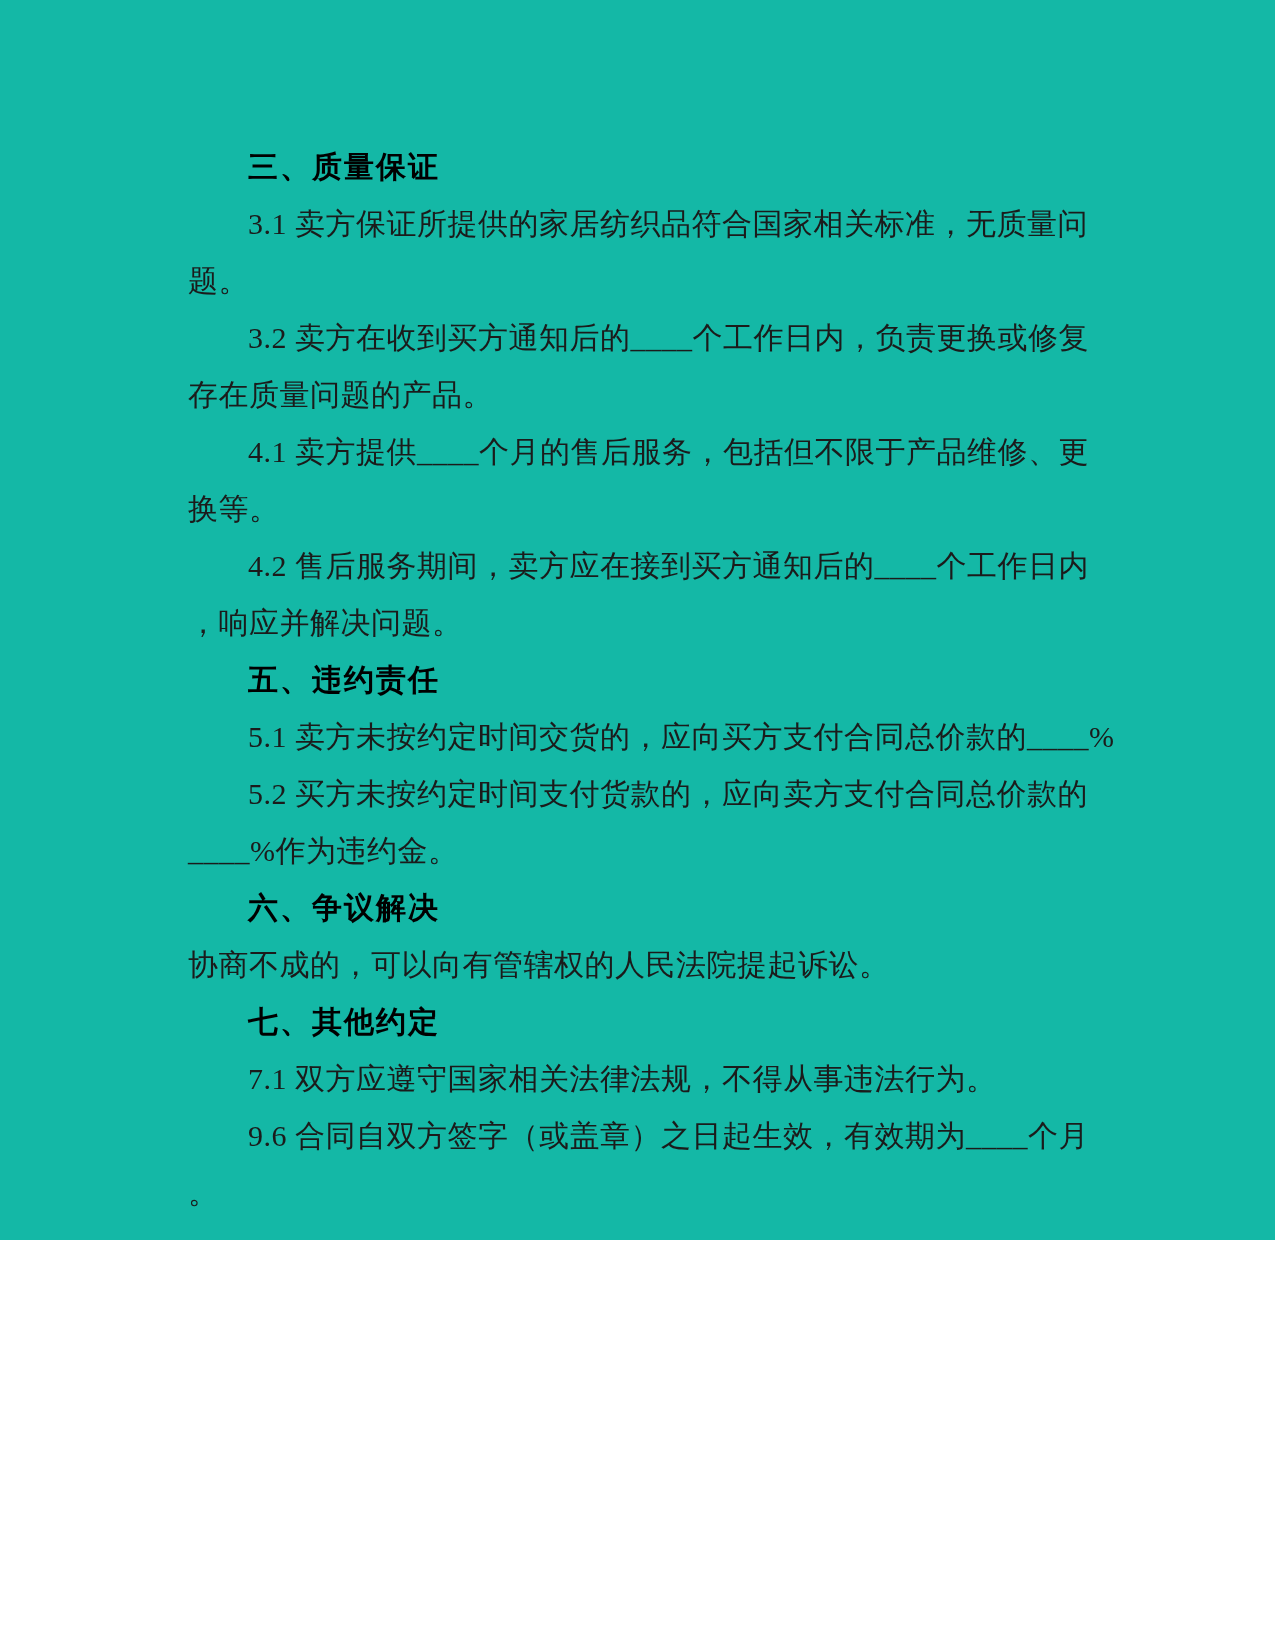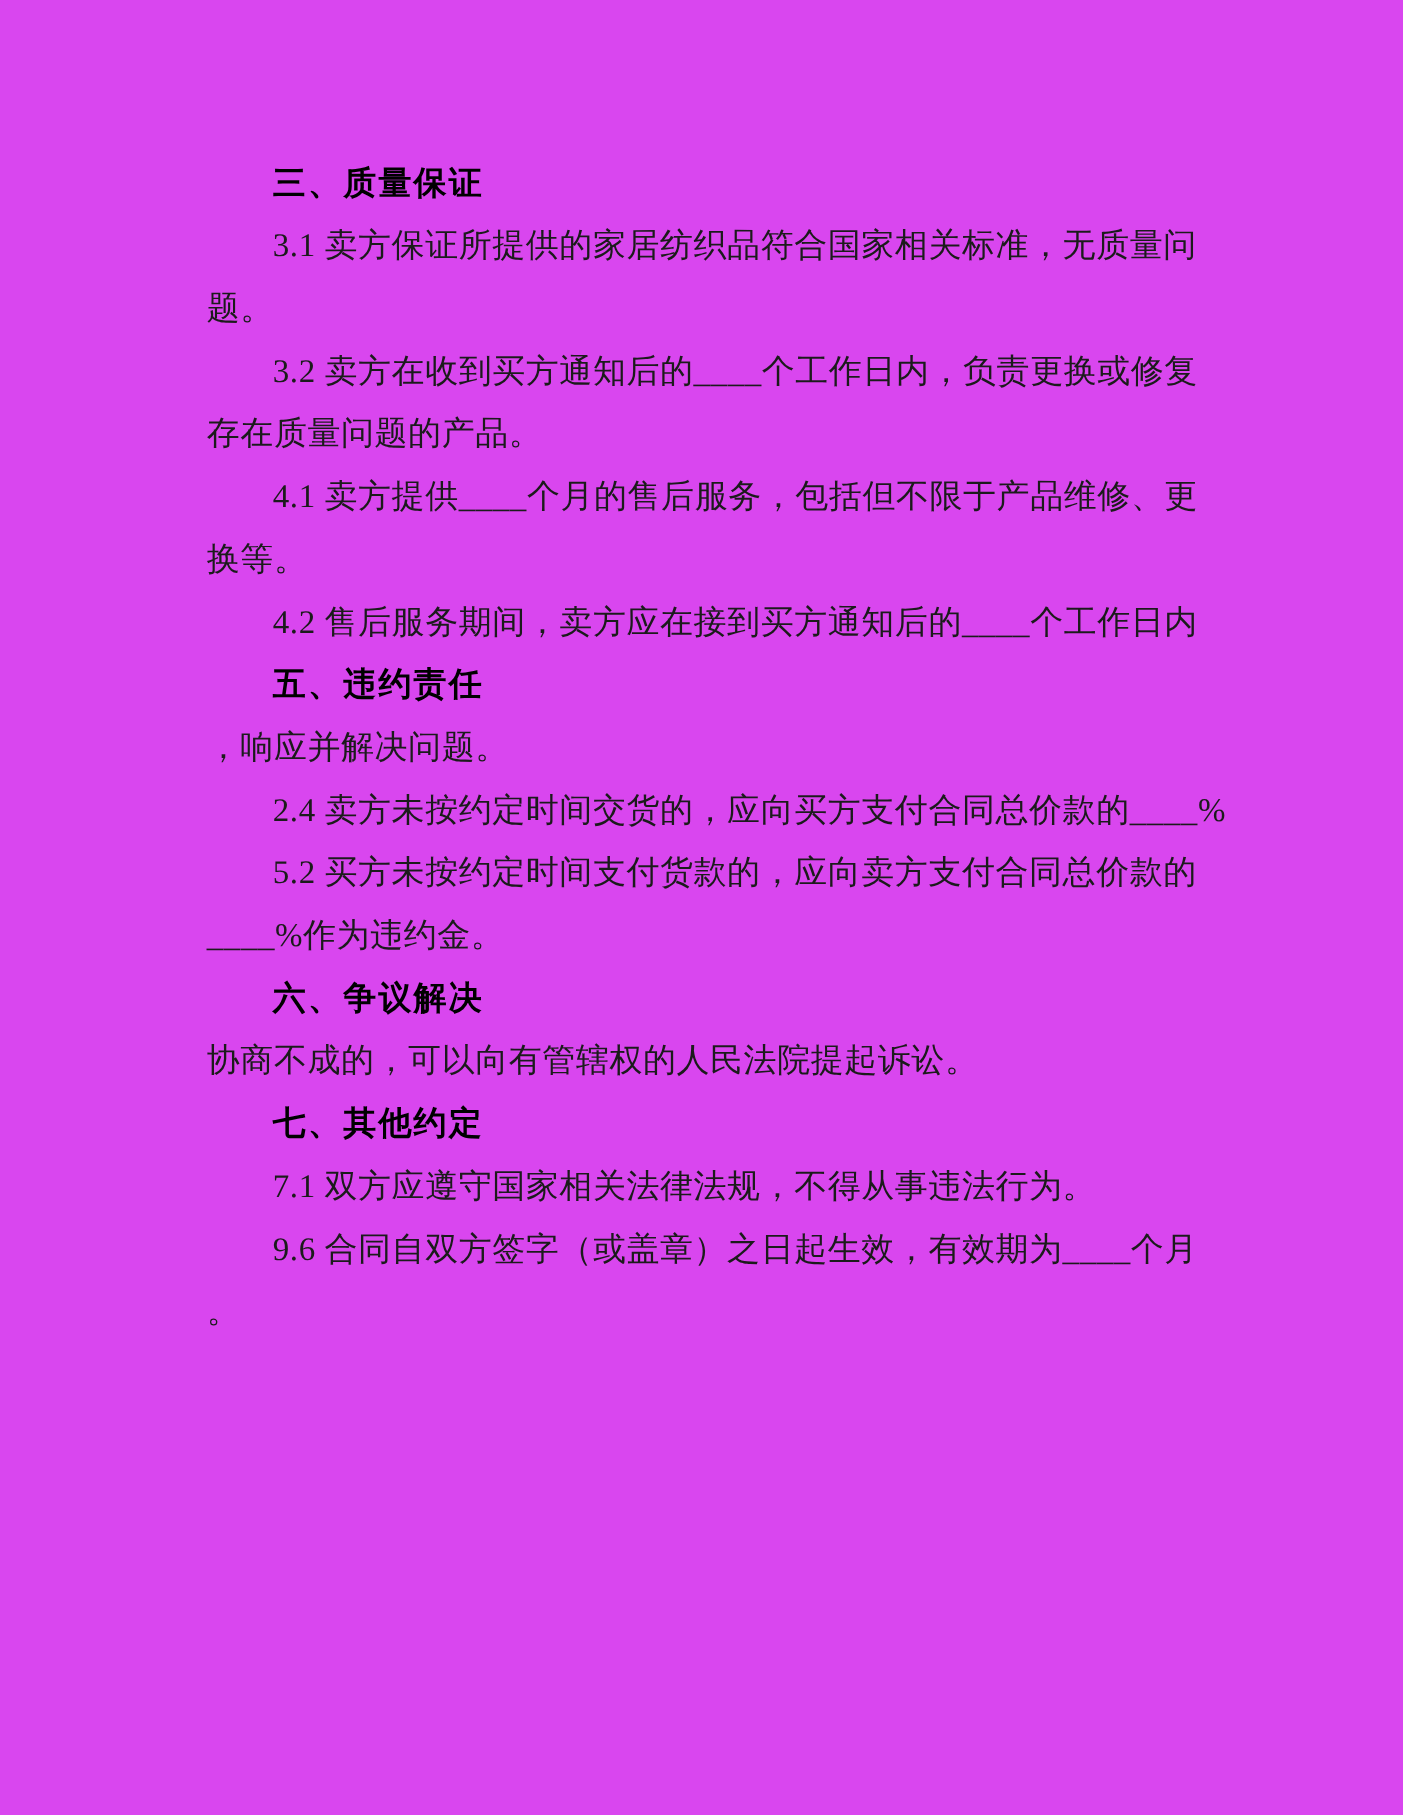--- a/index.html
+++ b/index.html
@@ -3,22 +3,22 @@
 <meta charset="utf-8">
 <style>
   html, body {
     margin: 0;
     padding: 0;
     background: #ffffff;
   }
   .page {
     position: relative;
     width: 1275px;
-    height: 1650px;
-    background: #d946ef;
+    height: 1240px;
+    background: #14b8a6;
     overflow: hidden;
   }
   .content {
     position: absolute;
     left: 188px;
     top: 138px;
     width: 880px;
   }
   .line {
     height: 57px;
@@ -50,24 +50,24 @@
 
     <div class="line heading indent">三、质量保证</div>
     <div class="line indent">3.1 卖方保证所提供的家居纺织品符合国家相关标准，无质量问</div>
     <div class="line">题。</div>
     <div class="line indent">3.2 卖方在收到买方通知后的____个工作日内，负责更换或修复</div>
     <div class="line">存在质量问题的产品。</div>
 
     <div class="line indent">4.1 卖方提供____个月的售后服务，包括但不限于产品维修、更</div>
     <div class="line">换等。</div>
     <div class="line indent">4.2 售后服务期间，卖方应在接到买方通知后的____个工作日内</div>
+    <div class="line">，响应并解决问题。</div>
+
     <div class="line heading indent">五、违约责任</div>
-
-    <div class="line">，响应并解决问题。</div>
-    <div class="line indent">2.4 卖方未按约定时间交货的，应向买方支付合同总价款的____%</div>
+    <div class="line indent">5.1 卖方未按约定时间交货的，应向买方支付合同总价款的____%</div>
     <div class="line indent">5.2 买方未按约定时间支付货款的，应向卖方支付合同总价款的</div>
     <div class="line">____%作为违约金。</div>
 
     <div class="line heading indent">六、争议解决</div>
     <div class="line">协商不成的，可以向有管辖权的人民法院提起诉讼。</div>
 
     <div class="line heading indent">七、其他约定</div>
     <div class="line indent">7.1 双方应遵守国家相关法律法规，不得从事违法行为。</div>
     <div class="line indent">9.6 合同自双方签字（或盖章）之日起生效，有效期为____个月</div>
     <div class="line">。</div>

